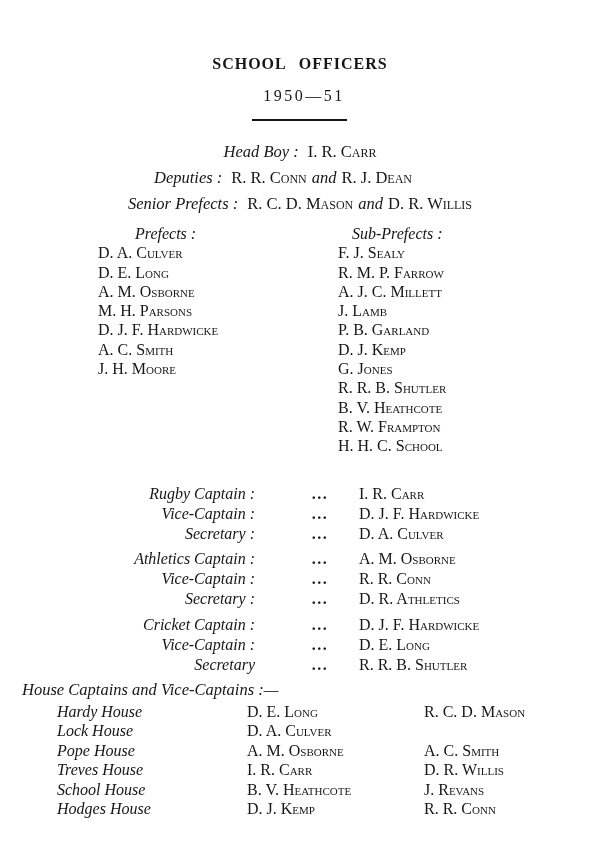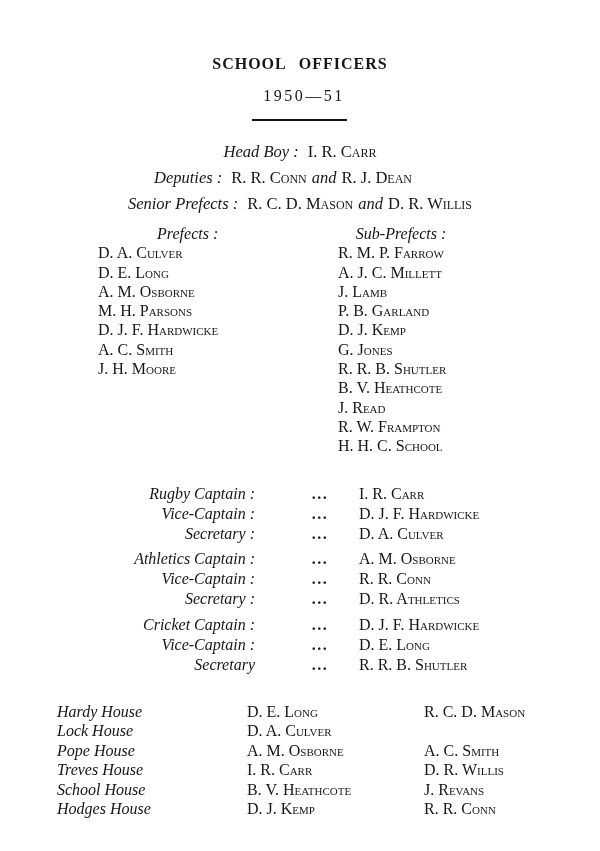--- a/index.html
+++ b/index.html
@@ -3,21 +3,21 @@
 <meta charset="utf-8">
 <style>
   html,body{margin:0;padding:0;}
   body{
     width:600px;height:851px;background:#ffffff;color:#161616;
     font-family:"Liberation Serif","DejaVu Serif",serif;
     position:relative;overflow:hidden;
   }
   .page{position:absolute;inset:0;}
   .sc{font-variant:small-caps;}
-  .it{font-style:italic;text-align:right;}
+  .it{font-style:italic;}
 
   .title{
     position:absolute;top:53px;left:0;width:100%;text-align:center;
     font-size:16px;font-weight:bold;letter-spacing:1px;word-spacing:8px;margin:0;line-height:22px;
   }
   .year{
     position:absolute;top:86px;left:4px;width:100%;text-align:center;
     font-size:16px;letter-spacing:2.5px;line-height:20px;
   }
   .rule{
@@ -83,29 +83,29 @@
     <div class="name sc">D. E. Long</div>
     <div class="name sc">A. M. Osborne</div>
     <div class="name sc">M. H. Parsons</div>
     <div class="name sc">D. J. F. Hardwicke</div>
     <div class="name sc">A. C. Smith</div>
     <div class="name sc">J. H. Moore</div>
   </div>
 
   <div class="col col-right">
     <div class="colhead-right it">Sub-Prefects :</div>
+    <div class="name sc">F. J. Sealy</div>
     <div class="name sc">R. M. P. Farrow</div>
     <div class="name sc">A. J. C. Millett</div>
     <div class="name sc">J. Lamb</div>
     <div class="name sc">P. B. Garland</div>
     <div class="name sc">D. J. Kemp</div>
     <div class="name sc">G. Jones</div>
     <div class="name sc">R. R. B. Shutler</div>
     <div class="name sc">B. V. Heathcote</div>
-    <div class="name sc">J. Read</div>
     <div class="name sc">R. W. Frampton</div>
     <div class="name sc">H. H. C. School</div>
   </div>
 
   <div class="sport sport-rugby">
     <div class="srow">
       <span class="slabel it">Rugby Captain :</span>
       <span class="sdots">...</span>
       <span class="sname sc">I. R. Carr</span>
     </div>
@@ -150,20 +150,21 @@
       <span class="sdots">...</span>
       <span class="sname sc">D. E. Long</span>
     </div>
     <div class="srow">
       <span class="slabel it">Secretary</span>
       <span class="sdots">...</span>
       <span class="sname sc">R. R. B. Shutler</span>
     </div>
   </div>
 
+  <div class="houses-heading it">House Captains and Vice-Captains :—</div>
 
   <div class="houses">
     <div class="hrow">
       <span class="hname it">Hardy House</span>
       <span class="hcap sc">D. E. Long</span>
       <span class="hvice sc">R. C. D. Mason</span>
     </div>
     <div class="hrow">
       <span class="hname it">Lock House</span>
       <span class="hcap sc">D. A. Culver</span>

